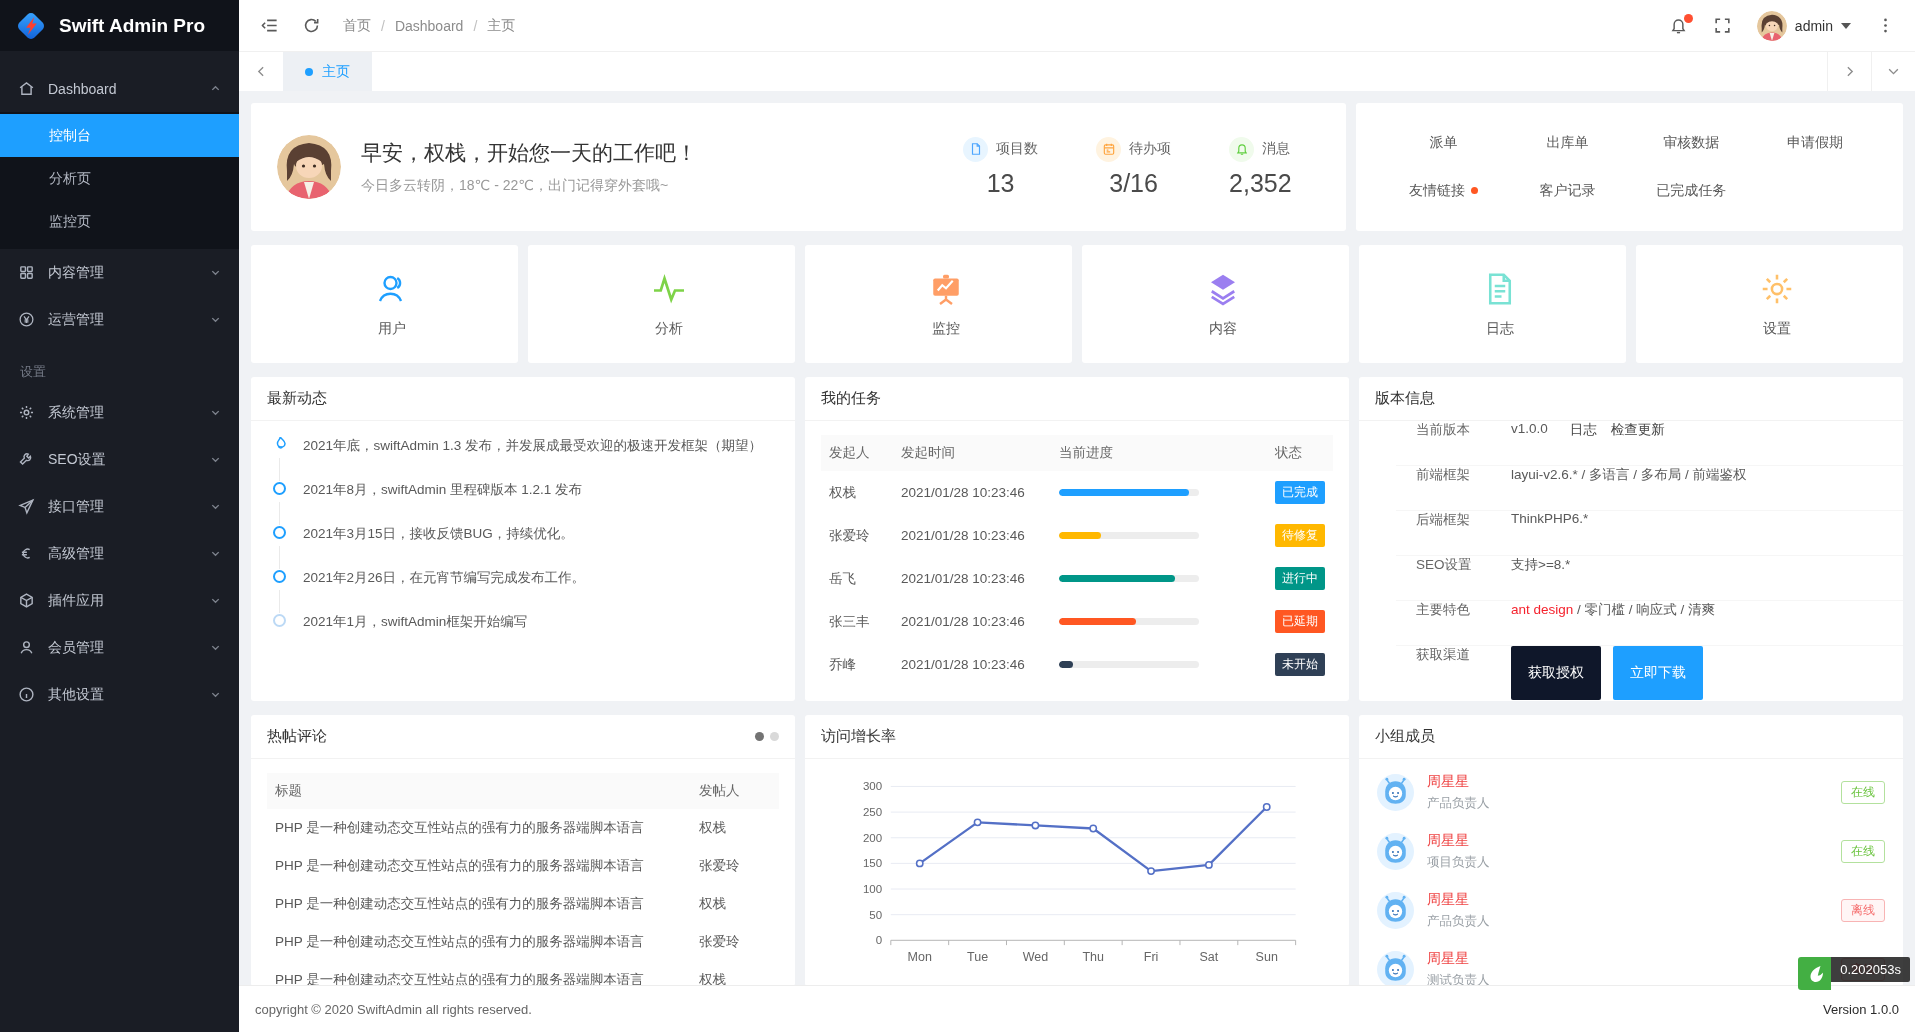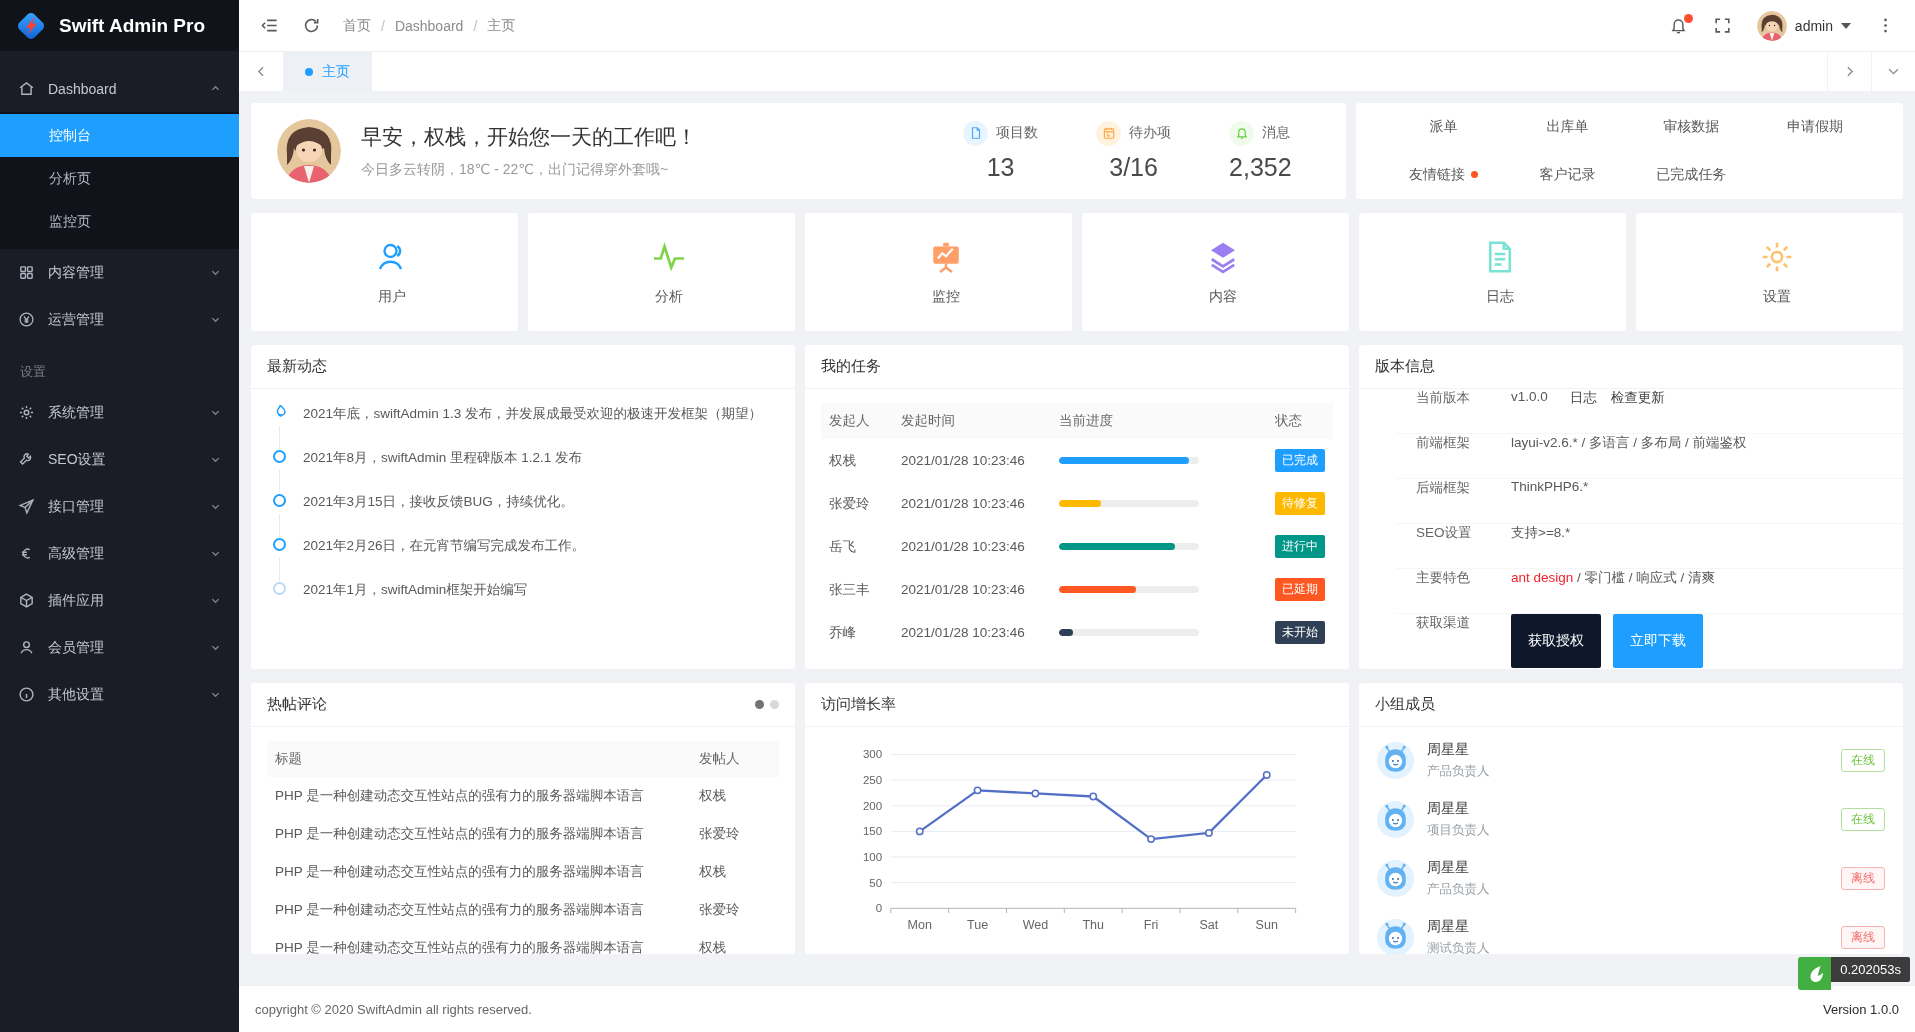--- a/index.html
+++ b/index.html
@@ -42,21 +42,21 @@
   .tab{display:flex;align-items:center;gap:9px;padding:0 22px;background:#edf0f4;cursor:pointer;}
   .tab-dot{width:8px;height:8px;border-radius:50%;background:#1E9FFF;}
   .tab-label{font-size:14px;color:#1E9FFF;}
   .tab-spacer{flex:1;}
   .tab-right{width:44px;border-left:1px solid #f0f0f0;display:flex;align-items:center;justify-content:center;color:#8c8c8c;cursor:pointer;}
   .tab-right svg{width:13px;height:13px;}
 
   
   .content{flex:1;min-height:0;padding:12px 12px 0 12px;display:flex;flex-direction:column;gap:14px;overflow:hidden;}
   .card{background:#fff;border-radius:3px;overflow:hidden;}
-  .row1{display:grid;grid-template-columns:2fr 1fr;gap:10px;height:96px;flex:none;}
+  .row1{display:grid;grid-template-columns:2fr 1fr;gap:10px;height:128px;flex:none;}
   .row2{display:grid;grid-template-columns:repeat(6,1fr);gap:10px;height:118px;flex:none;}
   .row3{display:grid;grid-template-columns:repeat(3,1fr);gap:10px;height:324px;flex:none;}
   .row4{display:grid;grid-template-columns:repeat(3,1fr);gap:10px;flex:1;min-height:0;}
   .row4 .card{height:271px;}
 
   
   .welcome{display:flex;align-items:center;padding:0 26px;}
   .avatar-lg{width:64px;height:64px;border-radius:50%;overflow:hidden;flex:none;}
   .w-text{margin-left:20px;min-width:0;}
   .w-title{font-size:21px;color:#333;white-space:nowrap;}
@@ -120,21 +120,21 @@
 
   
   .chart-wrap{padding:14px 10px 0 4px;height:214px;}
 
   
   .mb-body{padding:4px 18px 0 18px;}
   .member{display:flex;align-items:center;padding:10px 0;}
   .m-avatar{width:37px;height:37px;flex:none;}
   .m-avatar svg{width:37px;height:37px;}
   .m-info{margin-left:13px;}
-  .m-name{font-size:14px;color:#404040;}
+  .m-name{font-size:14px;color:#ef4444;}
   .m-role{font-size:12.5px;color:#9aa0a6;margin-top:4px;}
   .m-status{margin-left:auto;font-size:12px;padding:2px 9px;border-radius:3px;border:1px solid;}
   .m-status.online{color:#67c23a;border-color:#b3e19d;background:#fff;}
   .m-status.offline{color:#f56c6c;border-color:#f8b4b4;background:#fff5f5;}
 
   
   .footer{height:47px;flex:none;background:#fff;border-top:1px solid #ededed;display:flex;align-items:center;padding:0 16px;font-size:13px;color:#666;}
   .footer .ver{margin-left:auto;color:#2b2b2b;}
 
   

